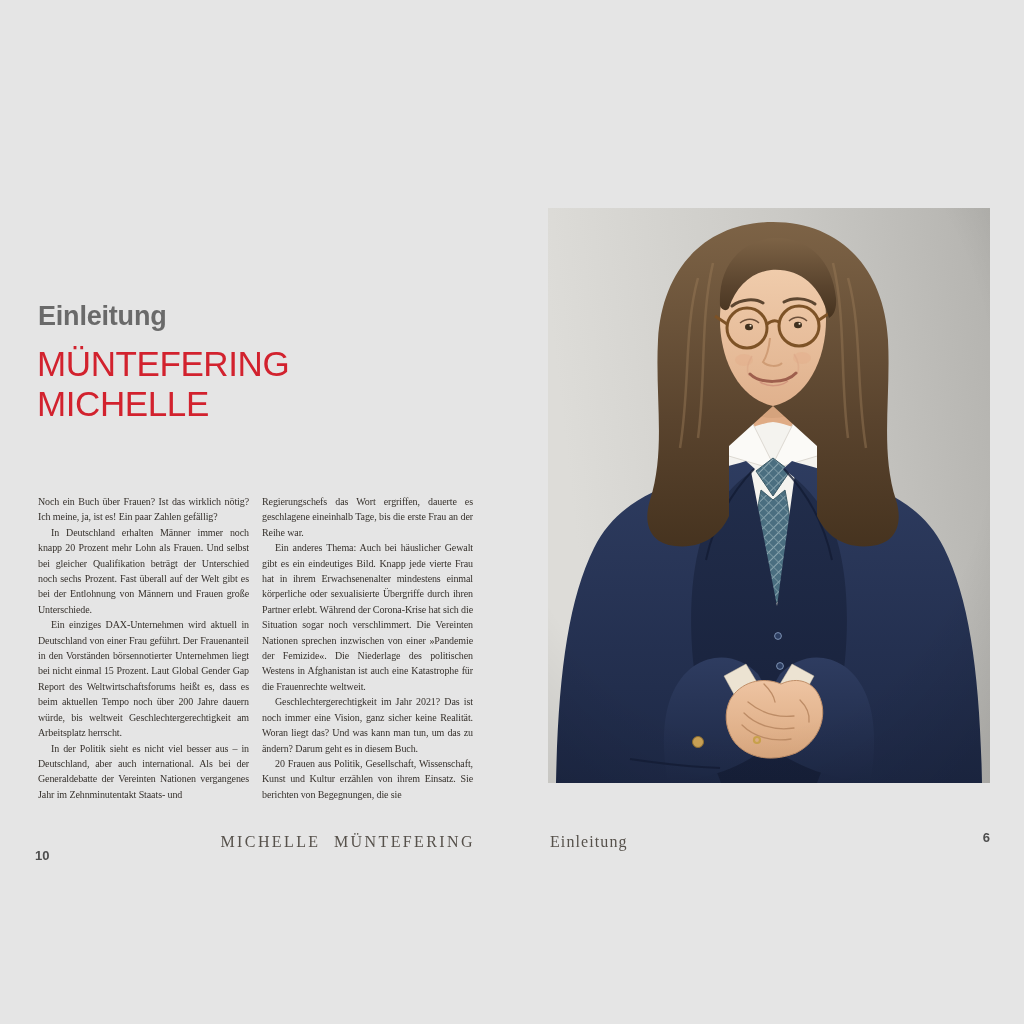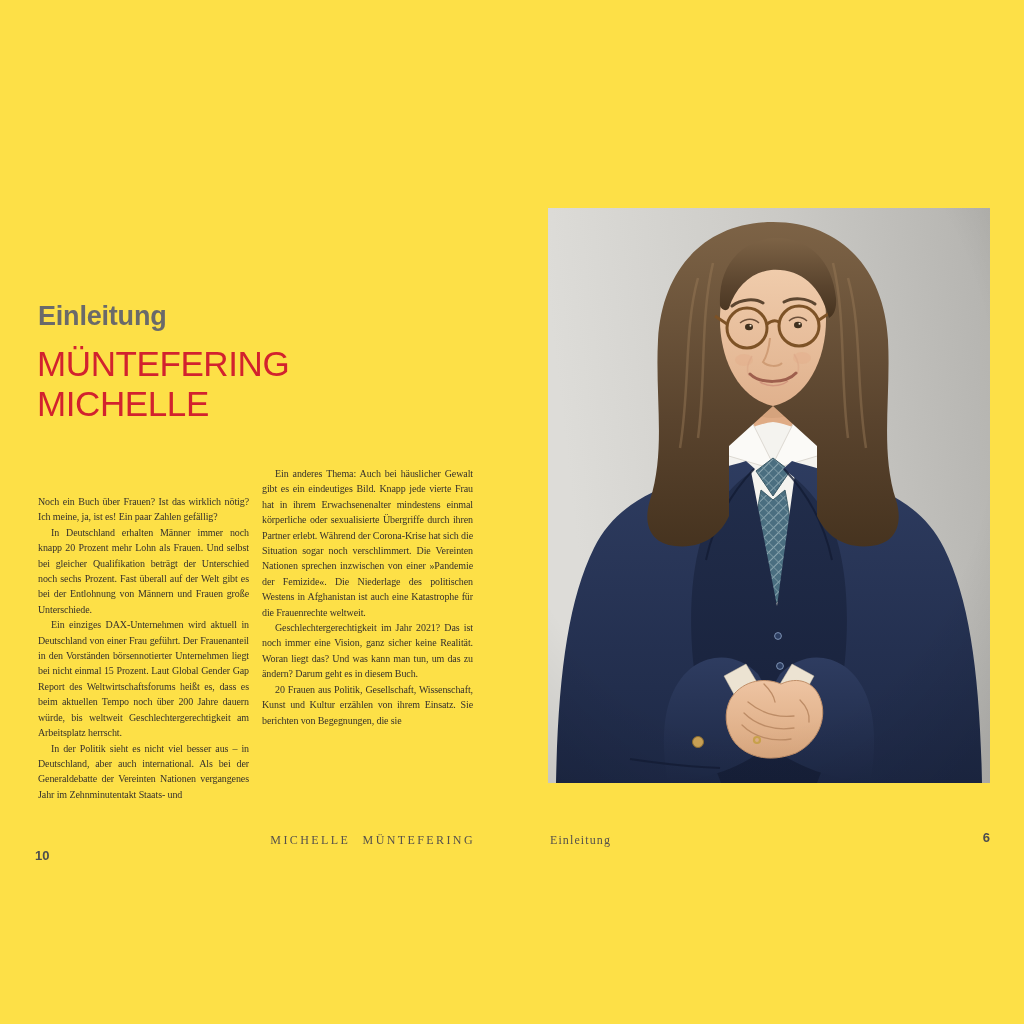--- a/index.html
+++ b/index.html
@@ -3,21 +3,21 @@
 <meta charset="utf-8">
 <style>
   html, body {
     margin: 0; padding: 0;
     width: 1024px; height: 1024px;
     background: #ffffff;
     overflow: hidden;
   }
   .spread {
     position: absolute; inset: 0;
-    background: #fde047;
+    background: #e5e5e5;
     font-family: "Liberation Serif", serif;
   }
   
   .kicker {
     position: absolute; left: 38px; top: 303px;
     font-family: "Liberation Sans", sans-serif;
     font-weight: bold; font-size: 27px; line-height: 1;
     letter-spacing: -0.2px;
     color: #6a6a6a;
   }
@@ -45,21 +45,21 @@
     position: absolute; top: 830px;
     font-family: "Liberation Sans", sans-serif;
     font-weight: bold; font-size: 13px;
     color: #4e4e4e;
   }
   .pagenum-left { left: 35px; margin-top: 18px; }
   .pagenum-right { left: 548px; width: 442px; text-align: right; }
   .runhead {
     position: absolute; top: 833px;
     font-family: "Liberation Serif", serif;
-    font-size: 12px; color: #56514b;
+    font-size: 16px; color: #56514b;
   }
   .runhead-left {
     left: 38px; width: 437px; text-align: right;
     letter-spacing: 2.4px; word-spacing: 7px;
   }
   .runhead-right { left: 550px; letter-spacing: 1.1px; }
   
   .photo {
     position: absolute; left: 548px; top: 208px;
     width: 442px; height: 575px;
@@ -79,20 +79,21 @@
       </h1>
 
     <div class="col col1">
       <p class="first">Noch ein Buch über Frauen? Ist das wirklich nötig? Ich meine, ja, ist es! Ein paar Zahlen gefällig?</p>
       <p>In Deutschland erhalten Männer immer noch knapp 20 Prozent mehr Lohn als Frauen. Und selbst bei gleicher Qualifikation beträgt der Unterschied noch sechs Prozent. Fast überall auf der Welt gibt es bei der Entlohnung von Männern und Frauen große Unterschiede.</p>
       <p>Ein einziges DAX-Unternehmen wird aktuell in Deutschland von einer Frau geführt. Der Frauenanteil in den Vorständen börsennotierter Unternehmen liegt bei nicht einmal 15 Prozent. Laut Global Gender Gap Report des Weltwirtschaftsforums heißt es, dass es beim aktuellen Tempo noch über 200 Jahre dauern würde, bis weltweit Geschlechtergerechtigkeit am Arbeitsplatz herrscht.</p>
       <p>In der Politik sieht es nicht viel besser aus – in Deutschland, aber auch international. Als bei der Generaldebatte der Vereinten Nationen vergangenes Jahr im Zehnminutentakt Staats- und</p>
     </div>
 
     <div class="col col2">
+      <p class="first">Regierungschefs das Wort ergriffen, dauerte es geschlagene eineinhalb Tage, bis die erste Frau an der Reihe war.</p>
       <p>Ein anderes Thema: Auch bei häuslicher Gewalt gibt es ein eindeutiges Bild. Knapp jede vierte Frau hat in ihrem Erwachsenenalter mindestens einmal körperliche oder sexualisierte Übergriffe durch ihren Partner erlebt. Während der Corona-Krise hat sich die Situation sogar noch verschlimmert. Die Vereinten Nationen sprechen inzwischen von einer »Pandemie der Femizide«. Die Niederlage des politischen Westens in Afghanistan ist auch eine Katastrophe für die Frauenrechte weltweit.</p>
       <p>Geschlechtergerechtigkeit im Jahr 2021? Das ist noch immer eine Vision, ganz sicher keine Realität. Woran liegt das? Und was kann man tun, um das zu ändern? Darum geht es in diesem Buch.</p>
       <p>20 Frauen aus Politik, Gesellschaft, Wissenschaft, Kunst und Kultur erzählen von ihrem Einsatz. Sie berichten von Begegnungen, die sie</p>
     </div>
 
     <span class="pagenum pagenum-left">10</span>
     <span class="runhead runhead-left">MICHELLE MÜNTEFERING</span>
   </section>
 
   <section>

